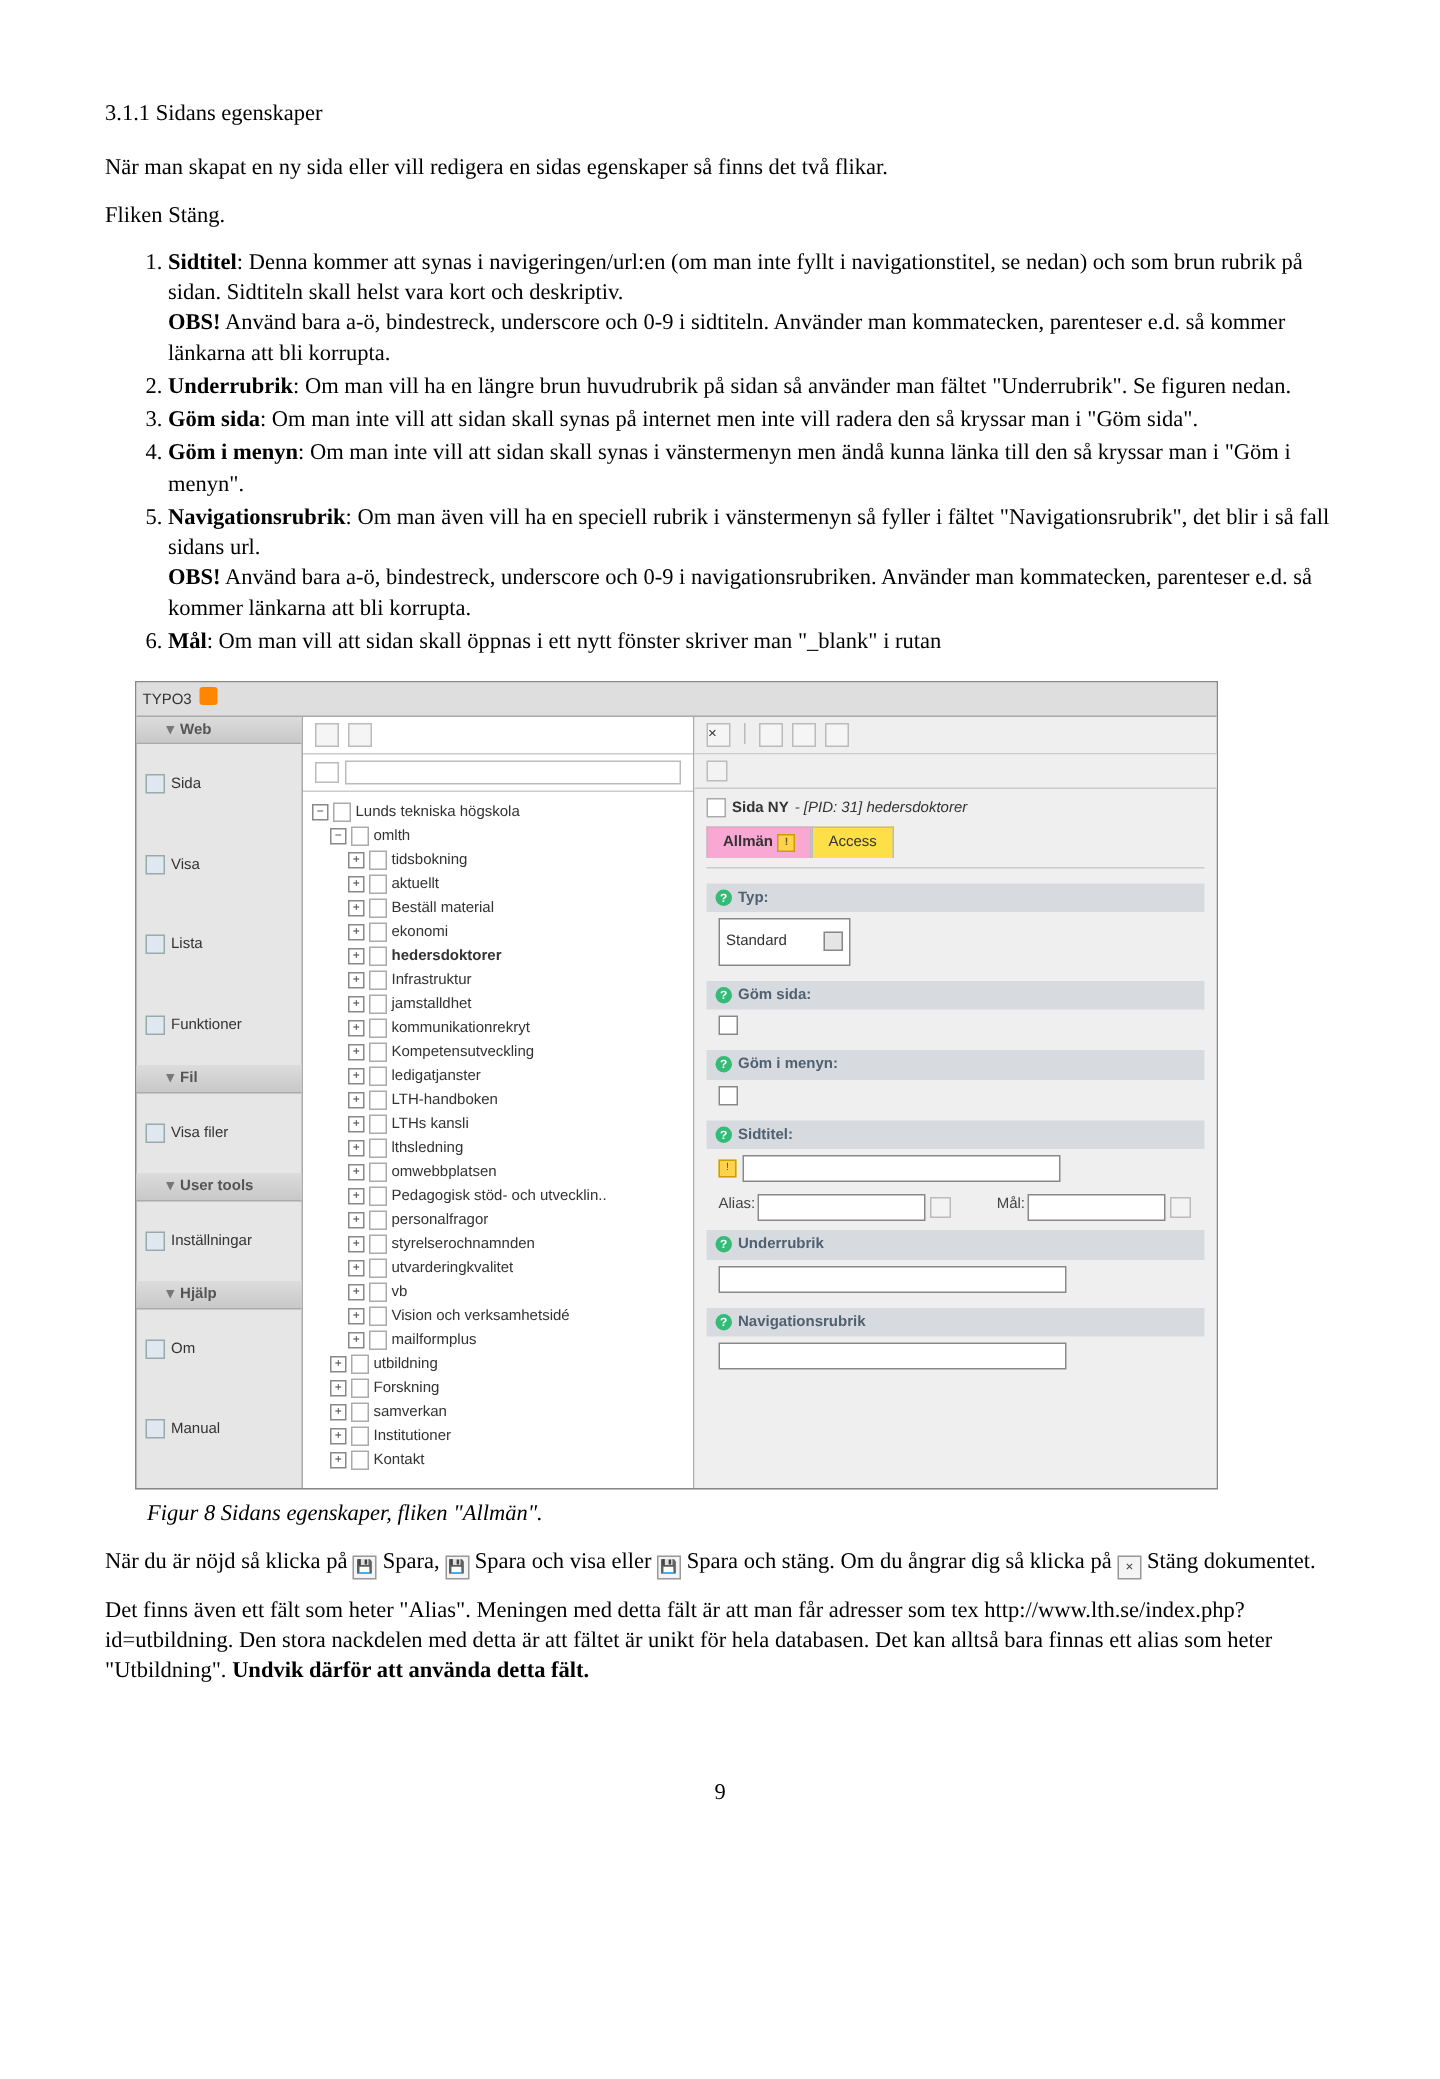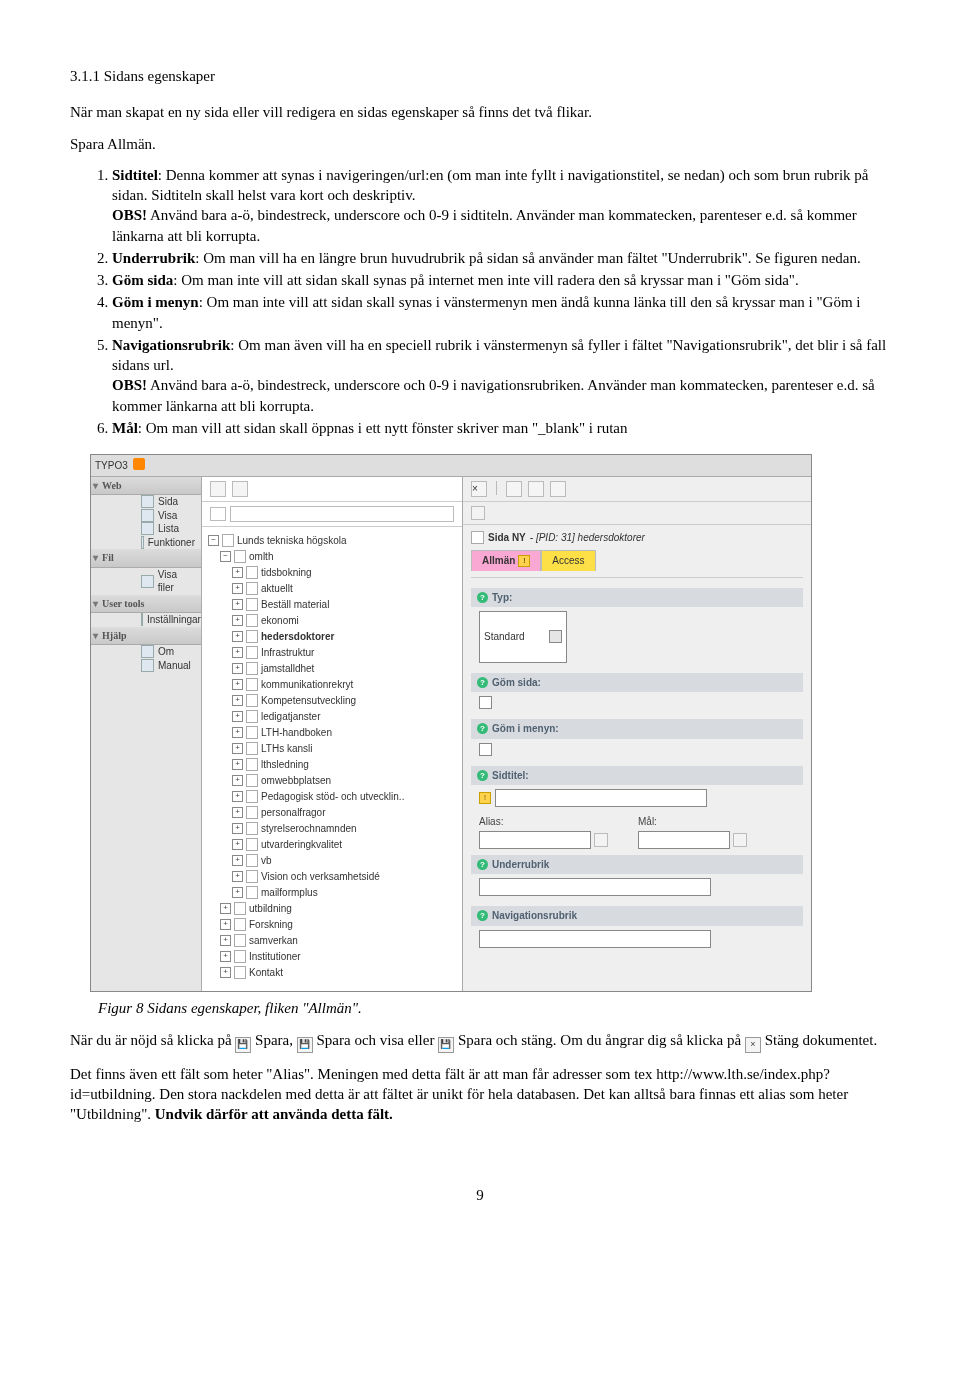--- a/index.html
+++ b/index.html
@@ -49,32 +49,30 @@
   .shot-logo { font-weight: normal; font-size: 10px; color: #333; }
   .shot-logo .t3 { display:inline-block;width:12px;height:12px;background:#ff8700;border-radius:2px;margin-left:2px;vertical-align:-1px; }
   .shot-body { display: flex; }
   .col-left { width: 110px; border-right:1px solid #aaa; }
   .col-mid  { width: 260px; border-right:1px solid #aaa; background:#fff; }
   .col-right{ flex: 1; background:#efefef; }
 
   .sec-hdr {
     background: linear-gradient(#dcdcdc,#c8c8c8);
     border-bottom:1px solid #aaa;
-    padding: 2px 2px;
+    padding: 2px 20px;
     font-weight: bold;
     color: #555;
-    font-family: Liberation Serif, serif;
   }
   .sec-hdr .caret { display:inline-block; margin-right:4px; color:#777; }
 
   .lm-item {
     display:flex; align-items:center; gap:4px;
-    padding: 0 6px;
+    padding: 20px 6px;
     cursor: pointer;
-    margin-left: 44px;
   }
   .lm-item .ic { width:11px;height:11px;display:inline-block;border:1px solid #9aa;background:#dfe8f0; }
 
   .tool-row { padding:4px 8px; border-bottom:1px solid #ccc; display:flex; gap:6px; }
   .tool-row .tb { width:14px;height:14px;border:1px solid #bbb;background:#f5f5f5;display:inline-block; }
   .filter-row { padding:4px 8px; border-bottom:1px solid #ccc; display:flex; align-items:center; gap:4px; }
   .filter-row .fnl { width:14px;height:12px;border:1px solid #bbb;display:inline-block;background:#fff; }
   .filter-row .srch { flex:1;height:14px;border:1px solid #bbb;background:#fff; }
 
   .tree { padding: 6px 6px 10px 6px; font-size:10px; line-height:16px; }
@@ -97,39 +95,39 @@
   }
   .tab.active { background:#f9a8d4;font-weight:bold; display:flex;align-items:center;gap:3px;}
   .badge-y { width:10px;height:10px;background:#ffd24d;border:1px solid #c9a000;display:inline-block;font-size:7px;text-align:center;line-height:10px;color:#665500; }
 
   .form-block { border-top:1px solid #ccc;padding-top:4px; }
   .fld {
     background:#d7dbe0;padding:3px 6px;margin-top:6px;font-weight:bold;display:flex;align-items:center;gap:4px;color:#506070;
   }
   .fld .q { width:11px;height:11px;border-radius:50%;background:#3b7;color:#fff;font-size:8px;text-align:center;line-height:11px;display:inline-block; }
   .ctl-row { padding:4px 8px; display:flex; align-items:center; gap:10px; }
-  .sel { border:1px solid #888; background:#fff; padding:18px 4px; font-size:10px; display:flex;align-items:center;gap:24px; }
+  .sel { border:1px solid #888; background:#fff; padding:8px 4px; font-size:10px; display:flex;align-items:center;gap:24px; }
   .sel .dd { width:11px;height:11px;border:1px solid #888;display:inline-block;background:#e5e5e5; }
   .chk { width:11px;height:11px;border:1px solid #888;display:inline-block;background:#fff; }
   .txt { height:16px;border:1px solid #888;background:#fff;display:inline-block; }
   .lbl { font-size:10px;color:#444; }
   .pair { display:flex;gap:30px;padding:4px 8px 0 8px; }
-  .pair .col { display:flex;flex-direction:column;gap:2px; }
+  .pair .col { display:flex;flex-direction:row;gap:2px; }
   .tinyic { width:12px;height:12px;border:1px solid #bbb;display:inline-block;background:#f3f3f3; }
   .options-row { display:flex;align-items:center;gap:4px;padding:10px 8px 6px 8px;border-top:1px solid #ccc;margin-top:8px; }
   .options-row .chk.checked::after { content:"✓";font-size:9px;line-height:10px;display:block;text-align:center; }
 </style>
 </head>
 <body>
 
 <p class="heading-line">3.1.1 Sidans egenskaper</p>
 
 <p>När man skapat en ny sida eller vill redigera en sidas egenskaper så finns det två flikar.</p>
 
-<p>Spara Allmän.</p>
+<p>Fliken Stäng.</p>
 
 <ol class="main">
   <li>
     <b>Sidtitel</b><span>: Denna kommer att synas i navigeringen/url:en (om man inte fyllt i navigationstitel, se nedan) och som brun rubrik på sidan. Sidtiteln skall helst vara kort och deskriptiv.</span>
     <br>
     <b>OBS!</b><span> Använd bara a-ö, bindestreck, underscore och 0-9 i sidtiteln. Använder man kommatecken, parenteser e.d. så kommer länkarna att bli korrupta.</span>
   </li>
   <li>
     <b>Underrubrik</b><span>: Om man vill ha en längre brun huvudrubrik på sidan så använder man fältet "Underrubrik". Se figuren nedan.</span>
   </li>

